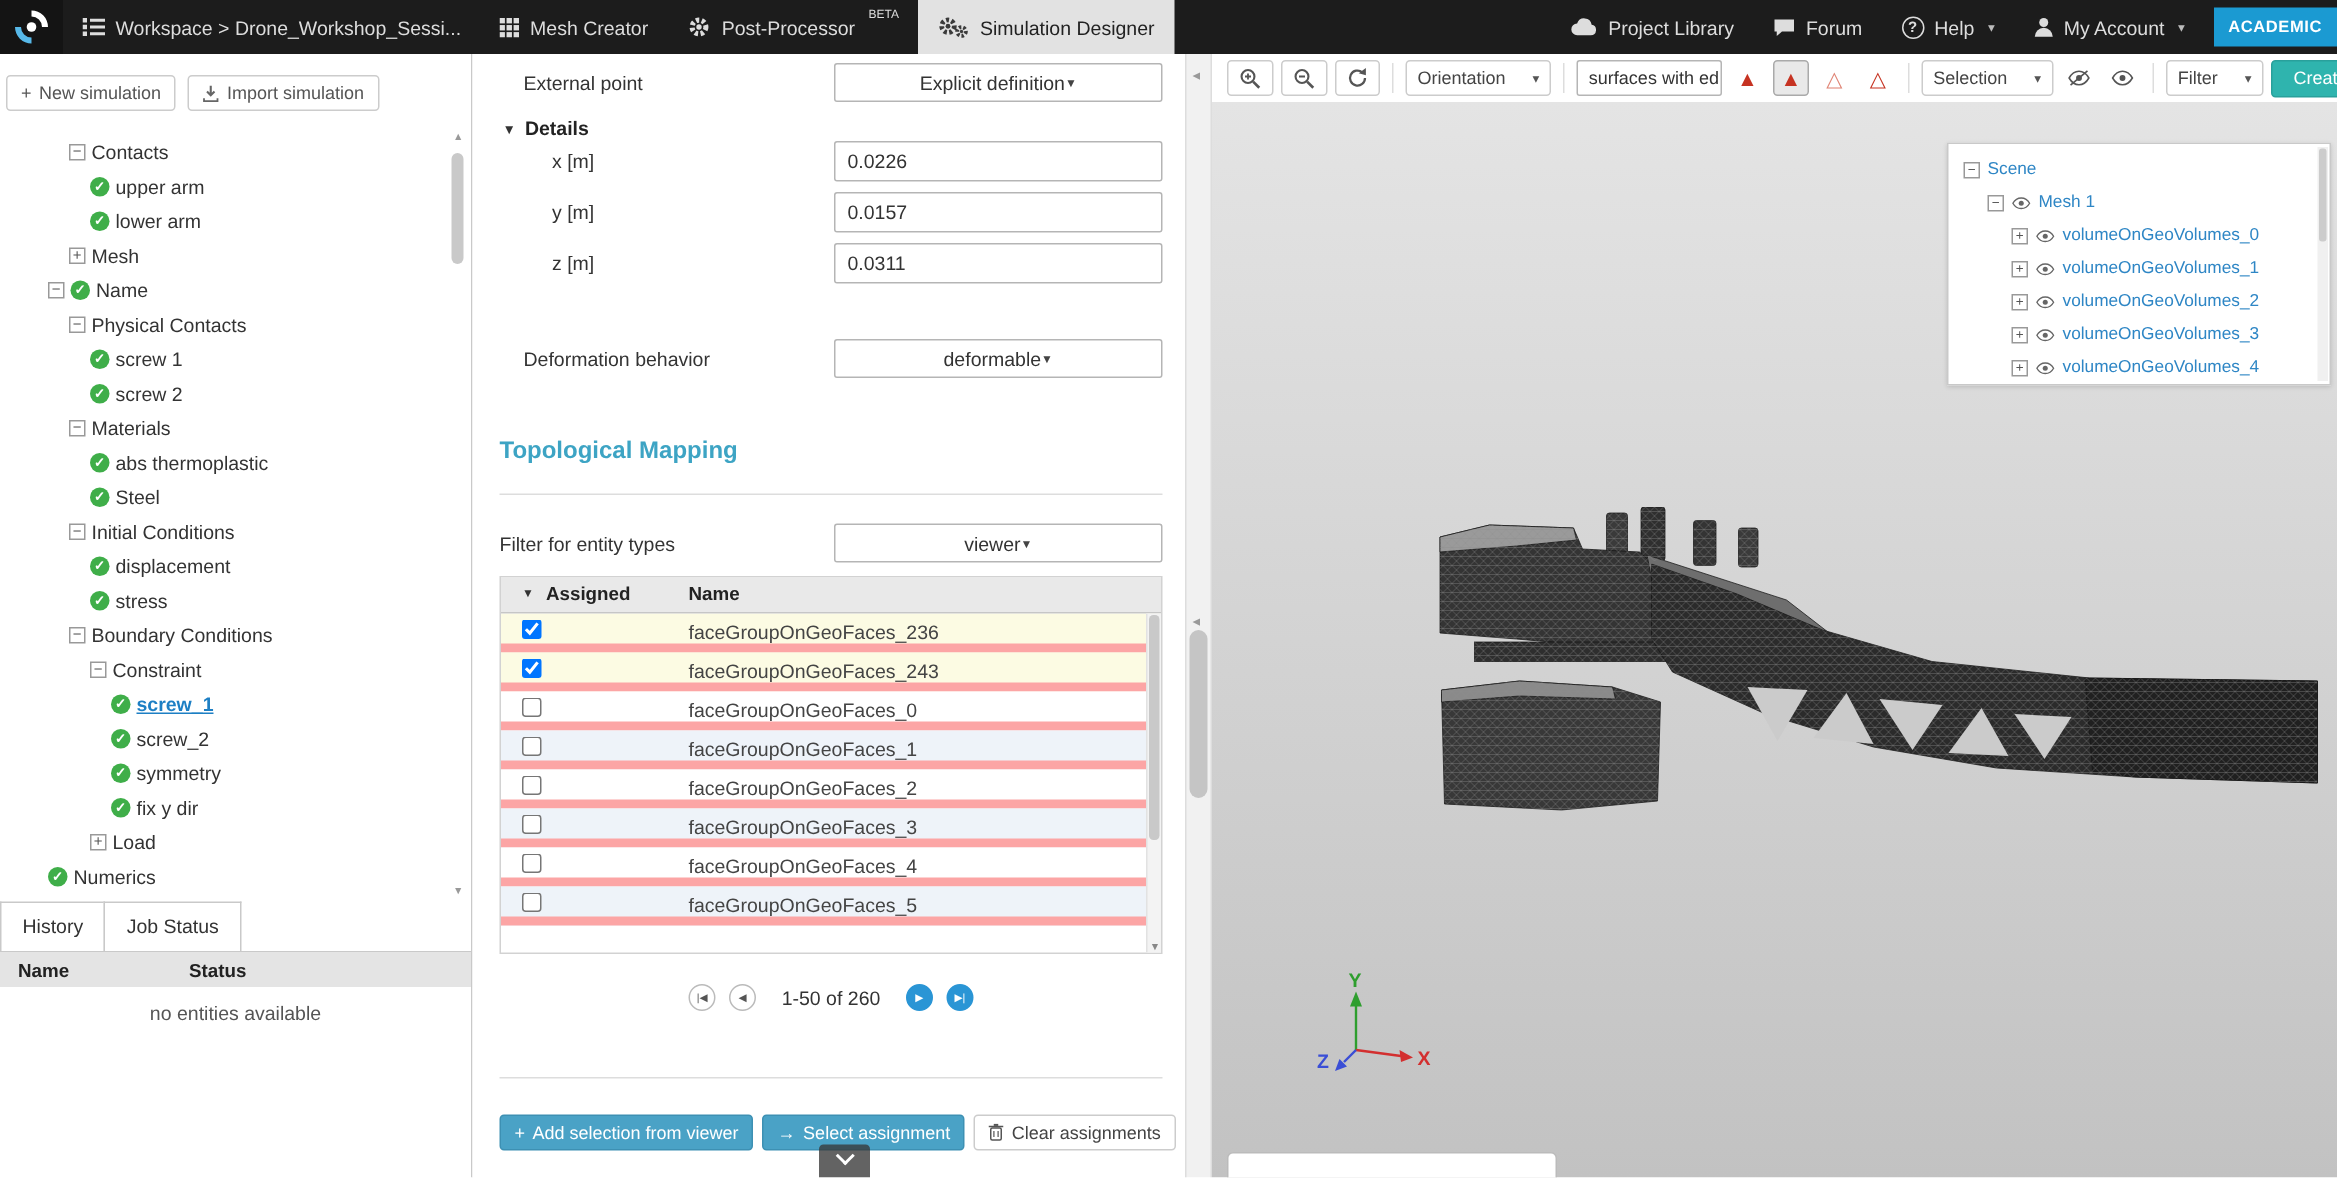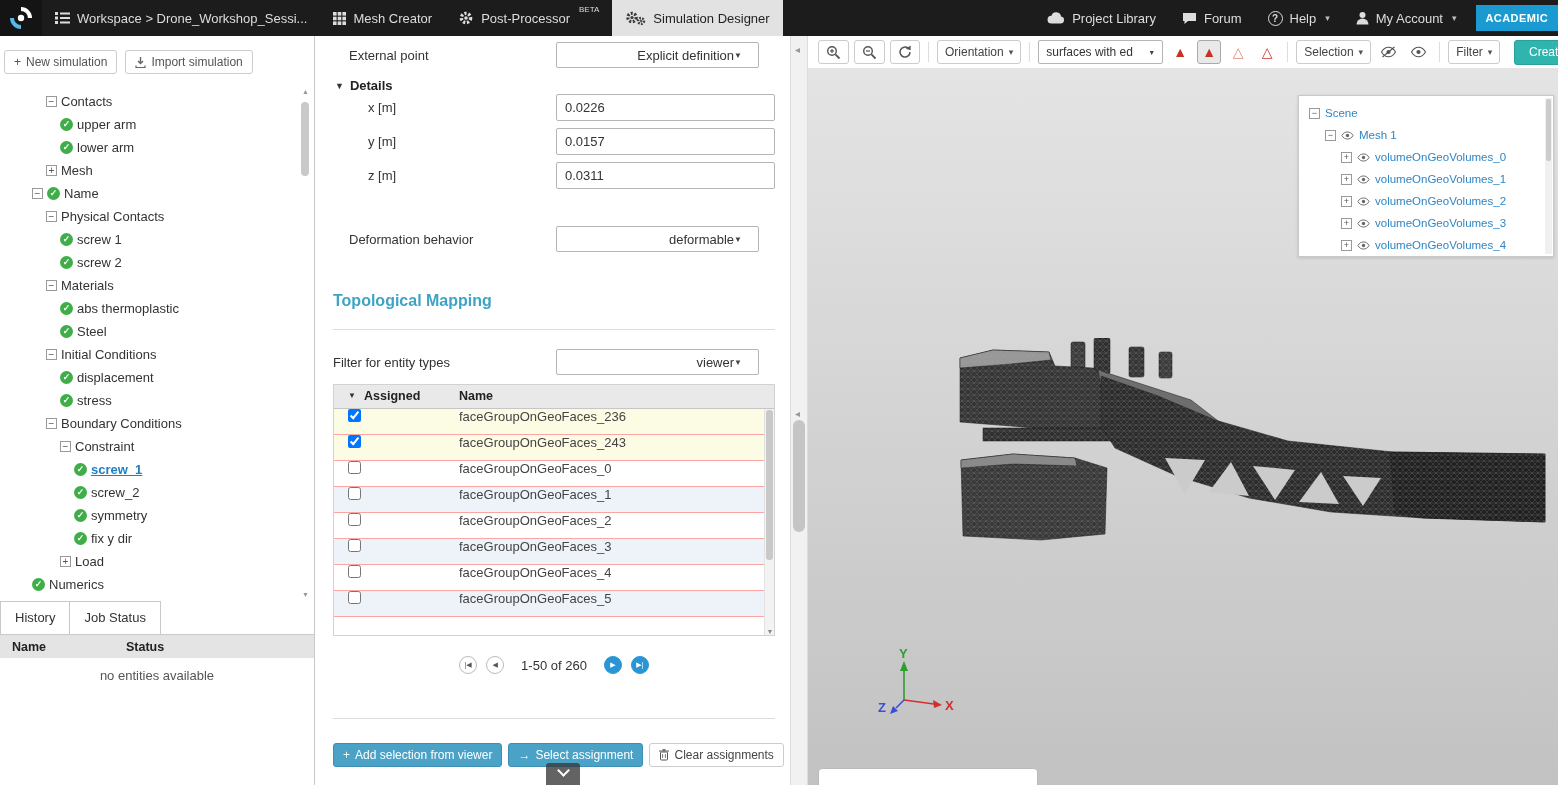--- a/index.html
+++ b/index.html
@@ -34,34 +34,34 @@
   .sb-tab{padding:8px 14px 9px;border:1px solid #c9c9c9;border-bottom:none;background:#fff;font-size:13px;color:#333;margin-left:-1px;cursor:pointer}
   .sb-tab:first-child{margin-left:0}
   .sb-tab.active{font-weight:normal}
   .sb-thead{position:absolute;left:0;top:599px;width:100%;height:23px;background:#e4e4e4;display:flex;align-items:center;font-weight:bold;font-size:12.5px;color:#222}
   .sb-thead .col-n{padding-left:12px;width:126px}
   .sb-empty{position:absolute;left:0;top:632px;width:100%;text-align:center;color:#555;font-size:13px}
 
   
   .content{position:absolute;left:315px;top:36px;width:475px;height:749px;background:#fff}
   .c-label{position:absolute;font-size:13px;color:#333;white-space:nowrap}
-  .c-select{position:absolute;width:203px;height:26px;border:1px solid #b5b5b5;border-radius:2px;background:#fff;display:flex;align-items:center;justify-content:flex-end;padding:0 16px;font-size:13px;color:#333;cursor:pointer}
+  .c-select{position:absolute;width:219px;height:26px;border:1px solid #b5b5b5;border-radius:2px;background:#fff;display:flex;align-items:center;justify-content:center;padding:0 3px;font-size:13px;color:#333;cursor:pointer}
   .c-select .sel-caret{font-size:8px;color:#444}
   .c-input{position:absolute;width:219px;height:27px;border:1px solid #b5b5b5;border-radius:2px;padding:0 8px;font-size:13px;color:#333;font-family:inherit}
   .details-toggle{position:absolute;left:20px;top:42px;display:flex;align-items:center;gap:6px;font-weight:bold;color:#222;cursor:pointer}
   .details-toggle .tri{font-size:9px;color:#333}
   .section-title{position:absolute;left:18px;top:256px;font-size:16px;color:#3da4c4}
   .section-rule{position:absolute;left:18px;top:293px;width:442px;border-top:1px solid #ddd}
   .faces-table{position:absolute;left:18px;top:348px;width:442px;height:252px;border:1px solid #d2d2d2}
   .ft-header{position:relative;height:24px;background:#e9e9e9;border-bottom:1px solid #c6c6c6;font-weight:bold;font-size:12.5px;color:#222}
   .ft-header .sort-ic{position:absolute;left:14px;top:6px;font-size:8px;color:#333;cursor:pointer}
   .ft-header .h-assigned{position:absolute;left:30px;top:4px}
   .ft-header .h-name{position:absolute;left:125px;top:4px}
   .ft-body{position:relative;height:226px;overflow:hidden}
-  .face-row{height:26px;display:flex;align-items:flex-start;border-bottom:1px solid #fca5a5;background:#fff;cursor:pointer}
+  .face-row{height:26px;display:flex;align-items:flex-end;border-bottom:6px solid #fca5a5;background:#fff;cursor:pointer}
   .face-row.alt{background:#eef3f9}
   .face-row.assigned{background:#fcfbe3}
   .cb-cell{width:107px;padding-left:14px}
   .cb-cell input{width:13px;height:13px;cursor:pointer}
   .face-name{font-size:13px;color:#444;padding-left:18px}
   .ft-scroll{position:absolute;right:0;top:24px;width:10px;height:226px;background:#f3f3f3;border-left:1px solid #e2e2e2}
   .ft-thumb{position:absolute;left:1px;top:1px;width:7px;height:150px;background:#c9c9c9;border-radius:3px;cursor:pointer}
   .ft-down{position:absolute;left:0;bottom:0;width:10px;text-align:center;font-size:7px;color:#888;cursor:pointer}
   .pagination{position:absolute;left:18px;top:620px;width:442px;display:flex;align-items:center;justify-content:center;gap:9px}
   .pg{width:18px;height:18px;border-radius:50%;border:1px solid #bbb;background:#fff;color:#555;font-size:7px;display:flex;align-items:center;justify-content:center;cursor:pointer;font-family:inherit;padding:0}
@@ -75,21 +75,21 @@
   .chev{width:9px;height:9px;border-left:2px solid #fff;border-bottom:2px solid #fff;transform:rotate(-45deg);margin-top:3px}
 
   
   .vscroll{position:absolute;left:790px;top:36px;width:18px;height:749px;background:#f1f1f1;border-left:1px solid #ddd;border-right:1px solid #ddd}
   .vthumb{position:absolute;left:2px;top:384px;width:12px;height:112px;background:#c5c5c5;border-radius:6px;cursor:pointer}
   .collapse-handle{position:absolute;left:4px;font-size:10px;color:#999;cursor:pointer}
 
   
   .viewer{position:absolute;left:808px;top:36px;width:750px;height:749px;background:#fff}
   .vtoolbar{height:32px;display:flex;align-items:center;gap:5px;padding:0 0 0 10px;background:#fff;overflow:hidden}
-  .vt-btn{height:24px;border:1px solid #ccc;border-radius:3px;background:#fff;display:inline-flex;align-items:center;justify-content:center;gap:5px;font-size:12px;color:#444;padding:0 7px;cursor:pointer;font-family:inherit}
+  .vt-btn{height:24px;border:1px solid #ccc;border-radius:3px;background:#fff;display:inline-flex;align-items:center;justify-content:center;gap:18px;font-size:12px;color:#444;padding:0 7px;cursor:pointer;font-family:inherit}
   .vt-select{height:24px;width:125px;border:1px solid #b5b5b5;border-radius:2px;background:#fff;display:flex;align-items:center;justify-content:space-between;padding:0 7px;font-size:12px;color:#333;cursor:pointer;white-space:nowrap;overflow:hidden}
   .vt-select .sel-caret{font-size:7px;color:#444;flex:none}
   .vt-icon{height:24px;min-width:24px;border:1px solid transparent;background:transparent;display:inline-flex;align-items:center;justify-content:center;cursor:pointer;font-family:inherit;padding:0 3px}
   .vt-icon.red{color:#c63322;font-size:14px;line-height:1}
   .vt-icon.red.light{color:#e08576}
   .vt-icon.pressed{border-color:#aaa;background:#e9e9e9;border-radius:3px}
   .vsep{width:1px;height:20px;background:#ddd;margin:0 3px;flex:none}
   .tb-caret{font-size:9px;color:#555}
   .btn-create{margin-left:auto;margin-right:-22px;height:25px;background:#2fb4ae;border:1px solid #29a09b;color:#fff;font-size:12px;border-radius:3px;padding:0 14px;cursor:pointer;font-family:inherit;flex:none}
   .canvas{position:relative;width:750px;height:717px;background:linear-gradient(#e4e4e4,#c2c2c2);overflow:hidden;cursor:grab}

